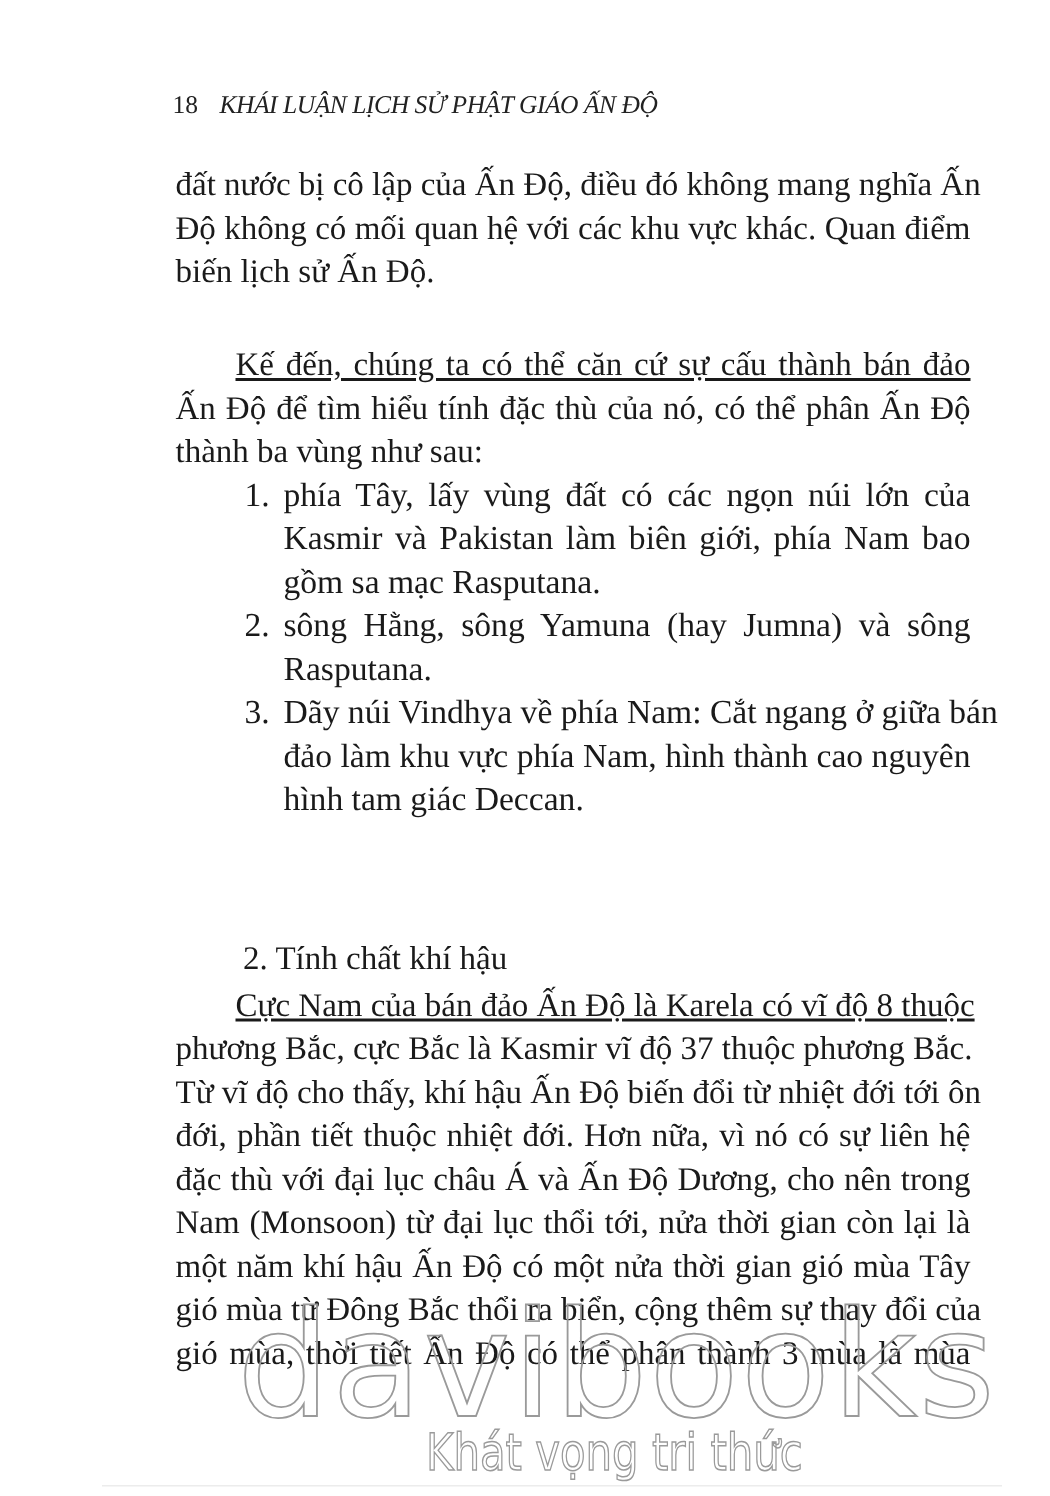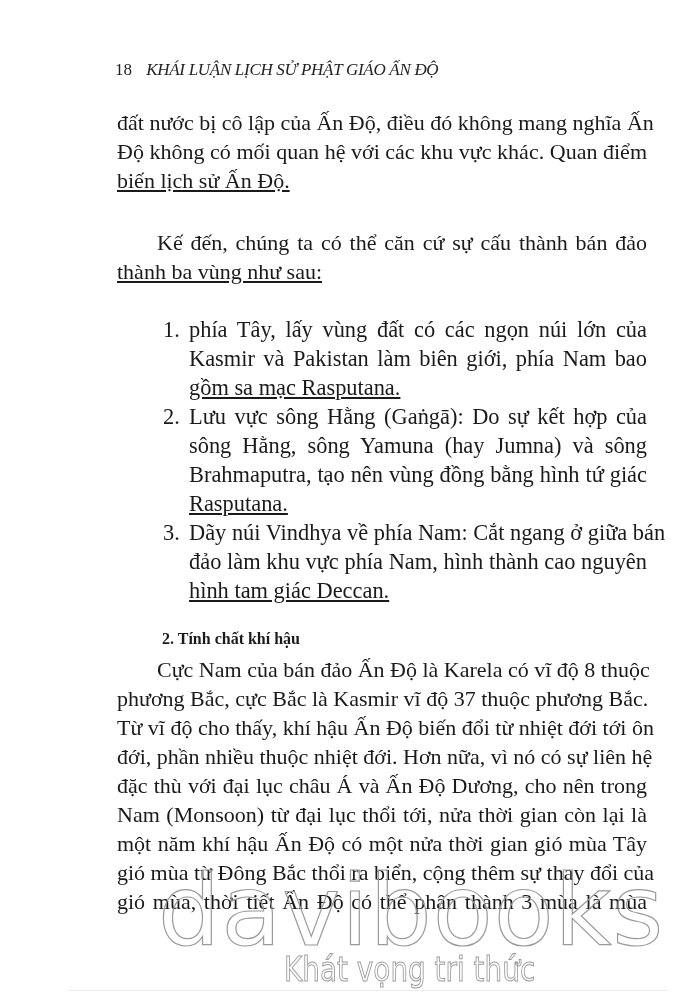--- a/index.html
+++ b/index.html
@@ -47,24 +47,24 @@
       text-align-last: left;
     }
     .line {
       display: block;
       white-space: nowrap;
       text-align-last: justify;
       text-align: justify;
     }
     .line.last {
       text-align-last: left;
-      text-decoration: underline;
     }
     .indent {
       padding-left: 40px;
+      text-decoration: underline;
     }
     .list {
       position: absolute;
       left: 145px;
       width: 484px;
       font-size: 22.4px;
       line-height: 29px;
     }
     .list-item {
       position: relative;
@@ -73,22 +73,22 @@
     }
     .list-item .num {
       position: absolute;
       left: 0;
       top: 0;
     }
     .section-heading {
       position: absolute;
       left: 144px;
       top: 624px;
-      font-size: 16px;
-      font-weight: bold;
+      font-size: 22px;
+      font-weight: normal;
       line-height: 29px;
       white-space: nowrap;
     }
     .watermark {
       position: absolute;
       left: 140px;
       top: 862px;
       font-family: "DejaVu Sans", sans-serif;
       font-size: 98px;
       line-height: 98px;
@@ -131,52 +131,51 @@
   </div>
 
   <div class="body-text" style="top:108px;">
     <span class="line">đất nước bị cô lập của Ấn Độ, điều đó không mang nghĩa Ấn</span>
     <span class="line">Độ không có mối quan hệ với các khu vực khác. Quan điểm</span>
     <span class="line last">biến lịch sử Ấn Độ.</span>
   </div>
 
   <div class="body-text" style="top:228px;">
     <span class="line indent">Kế đến, chúng ta có thể căn cứ sự cấu thành bán đảo</span>
+    <span class="line">Ấn Độ để tìm hiểu tính đặc thù của nó, có thể phân Ấn Độ</span>
     <span class="line last">thành ba vùng như sau:</span>
   </div>
 
   <div class="list" style="top:315px;">
     <div class="list-item">
       <span class="num">1.</span>
       <span class="line">phía Tây, lấy vùng đất có các ngọn núi lớn của</span>
       <span class="line">Kasmir và Pakistan làm biên giới, phía Nam bao</span>
       <span class="line last">gồm sa mạc Rasputana.</span>
     </div>
     <div class="list-item">
       <span class="num">2.</span>
-      <span class="line">Lưu vực sông Hằng (Gaṅgā): Do sự kết hợp của</span>
       <span class="line">sông Hằng, sông Yamuna (hay Jumna) và sông</span>
-      <span class="line">Brahmaputra, tạo nên vùng đồng bằng hình tứ giác</span>
       <span class="line last">Rasputana.</span>
     </div>
     <div class="list-item">
       <span class="num">3.</span>
       <span class="line">Dãy núi Vindhya về phía Nam: Cắt ngang ở giữa bán</span>
       <span class="line">đảo làm khu vực phía Nam, hình thành cao nguyên</span>
       <span class="line last">hình tam giác Deccan.</span>
     </div>
   </div>
 
   <div class="section-heading">2. Tính chất khí hậu</div>
 
   <div class="body-text" style="top:655px;">
     <span class="line indent">Cực Nam của bán đảo Ấn Độ là Karela có vĩ độ 8 thuộc</span>
     <span class="line">phương Bắc, cực Bắc là Kasmir vĩ độ 37 thuộc phương Bắc.</span>
     <span class="line">Từ vĩ độ cho thấy, khí hậu Ấn Độ biến đổi từ nhiệt đới tới ôn</span>
-    <span class="line">đới, phần nhiều thuộc nhiệt đới. Hơn nữa, vì nó có sự liên hệ</span>
+    <span class="line">đới, phần tiết thuộc nhiệt đới. Hơn nữa, vì nó có sự liên hệ</span>
     <span class="line">đặc thù với đại lục châu Á và Ấn Độ Dương, cho nên trong</span>
     <span class="line">Nam (Monsoon) từ đại lục thổi tới, nửa thời gian còn lại là</span>
     <span class="line">một năm khí hậu Ấn Độ có một nửa thời gian gió mùa Tây</span>
     <span class="line">gió mùa từ Đông Bắc thổi ra biển, cộng thêm sự thay đổi của</span>
     <span class="line">gió mùa, thời tiết Ấn Độ có thể phân thành 3 mùa là mùa</span>
   </div>
 
   <div class="watermark">davibooks</div>
   <div class="watermark-tagline">Khát vọng tri thức</div>
 

